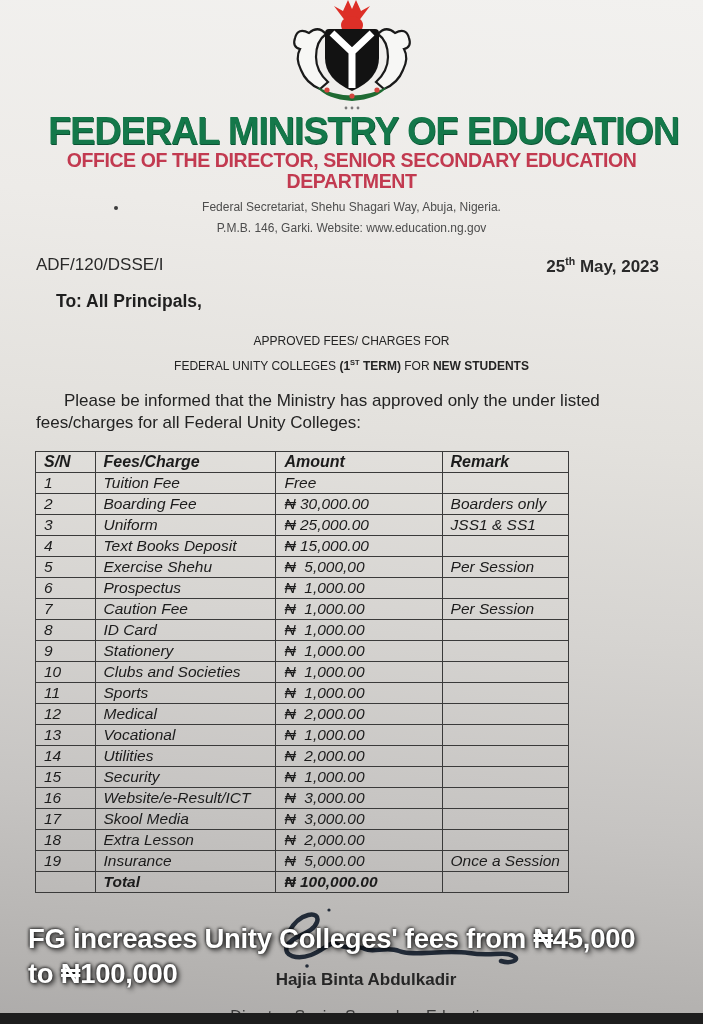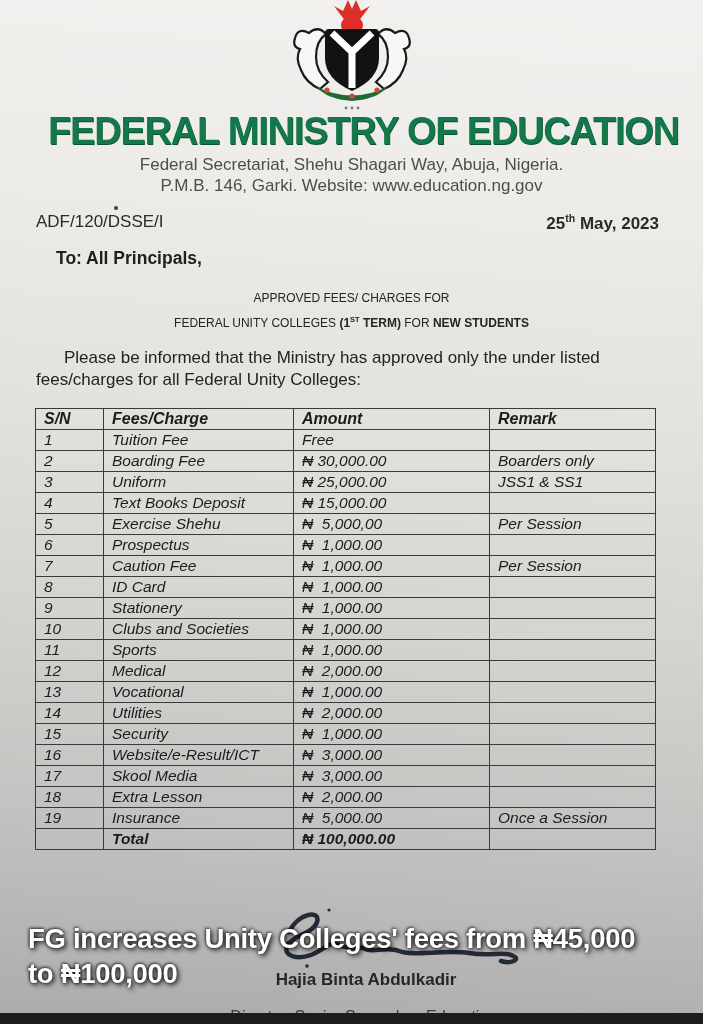--- a/index.html
+++ b/index.html
@@ -22,21 +22,21 @@
     line-height: 1.0; color: #14784a;
     text-shadow: 0.6px 0.8px 0 #0b5233;
     padding-left: 24px;
   }
   .office {
     margin-top: 0px; text-align: center;
     font-size: 19.5px; font-weight: bold; letter-spacing: -0.4px;
     color: #c23a50; line-height: 1.1;
   }
   .addr {
-    text-align: center; font-size: 17px; color: #4d4d4d;
+    text-align: center; font-size: 12px; color: #4d4d4d;
     line-height: 21px; margin-top: 4px; font-weight: 500;
   }
   .meta-row {
     display: flex; justify-content: space-between; align-items: flex-start;
     padding: 0 44px 0 36px; margin-top: 16px; font-size: 17px; color: #2a2a2a;
   }
   .ref { font-weight: 500; }
   .date { font-weight: bold; text-align: center; }
   sup { font-size: 62%; }
   .recipient {
@@ -48,21 +48,21 @@
     font-size: 12px; line-height: 22px; color: #242424; font-weight: 500;
   }
   .subject b { font-weight: bold; }
   .para {
     padding: 0 30px 0 36px; margin-top: 13px;
     font-size: 17px; line-height: 22px; text-indent: 28px; color: #232323;
     font-weight: 500;
   }
   table.fees {
     margin: 13px 12px 0 35px; border-collapse: collapse;
-    width: 621px; font-style: italic; font-size: 15.5px; color: #1c1c1c;
+    width: 534px; font-style: italic; font-size: 15.5px; color: #1c1c1c;
     background: transparent;
   }
   table.fees th, table.fees td {
     border: 1.7px solid #3a3a3a; padding: 1px 8px;
     height: 21px; white-space: pre; text-align: left; vertical-align: middle;
   }
   table.fees th { font-weight: bold; font-size: 16px; }
   table.fees col.c-sn { width: 68px; }
   table.fees col.c-fee { width: 190px; }
   table.fees col.c-amt { width: 196px; }
@@ -113,20 +113,21 @@
     <path d="M40,87 Q75,104 110,87 Q101,99 75,101 Q49,99 40,87 Z" fill="#1f6b33"></path>
     <circle cx="50" cy="90" r="2.6" fill="#d4453e"></circle>
     <circle cx="75" cy="96" r="2.6" fill="#d4453e"></circle>
     <circle cx="100" cy="90" r="2.6" fill="#d4453e"></circle>
     <circle cx="69" cy="108" r="1.4" fill="#7a7a7a"></circle>
     <circle cx="75" cy="108" r="1.4" fill="#7a7a7a"></circle>
     <circle cx="81" cy="108" r="1.4" fill="#7a7a7a"></circle>
   </svg>
 
   <h1 class="ministry">FEDERAL MINISTRY OF EDUCATION</h1>
+  <div class="office">OFFICE OF THE DIRECTOR, SENIOR SECONDARY EDUCATION DEPARTMENT</div>
   <div class="addr">
     <div>Federal Secretariat, Shehu Shagari Way, Abuja, Nigeria.</div>
     <div>P.M.B. 146, Garki. Website: www.education.ng.gov</div>
   </div>
 
   <div class="stray-dot"></div>
 
   <div class="meta-row">
     <span class="ref">ADF/120/DSSE/I</span>
     <span class="date"><span>25</span><sup>th</sup><span> May, 2023</span></span>

